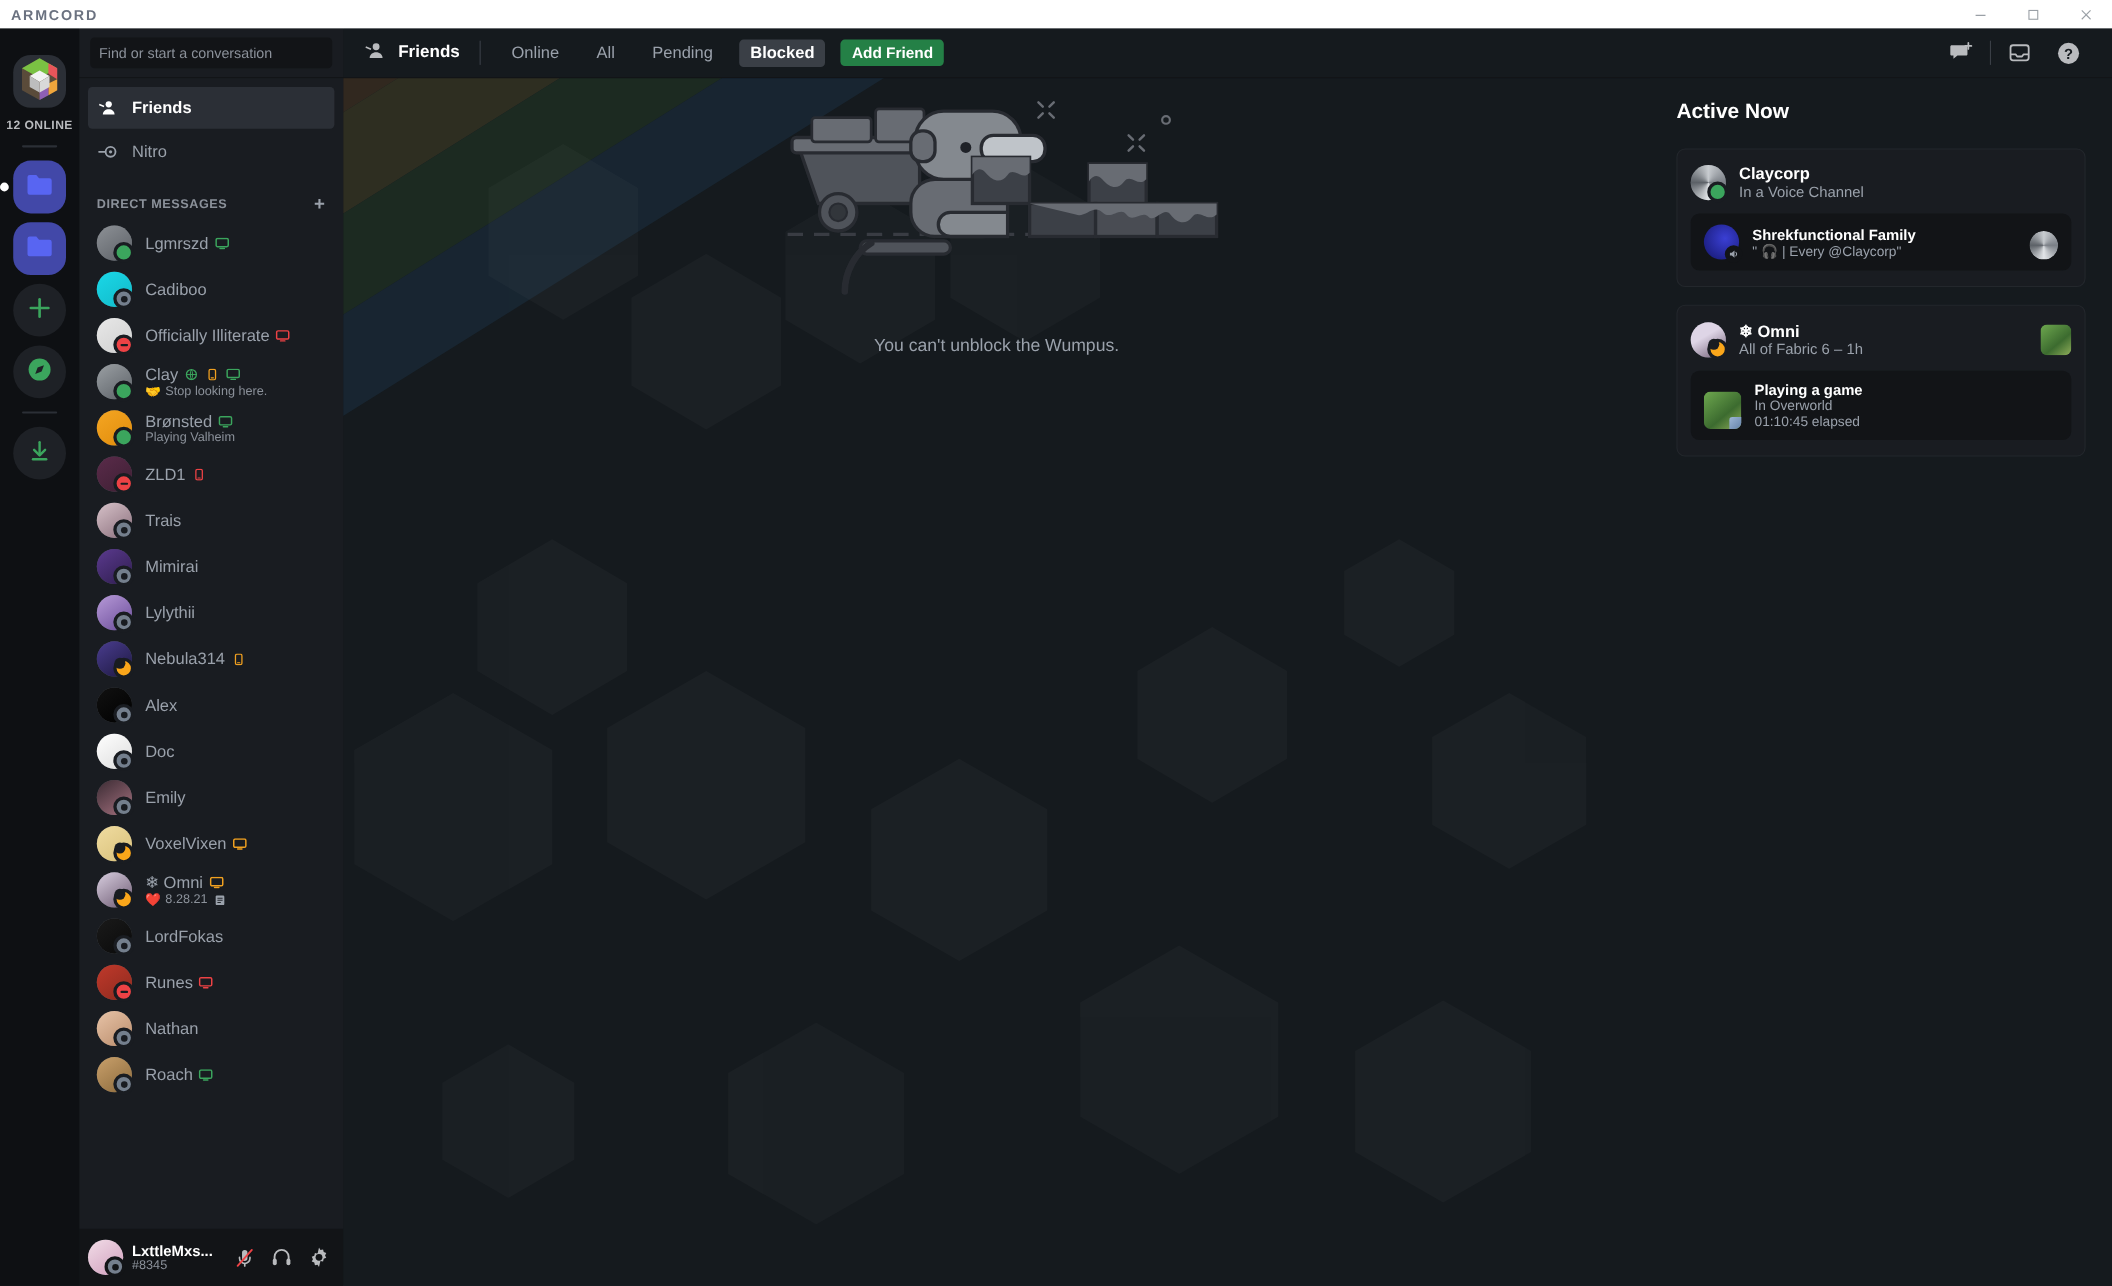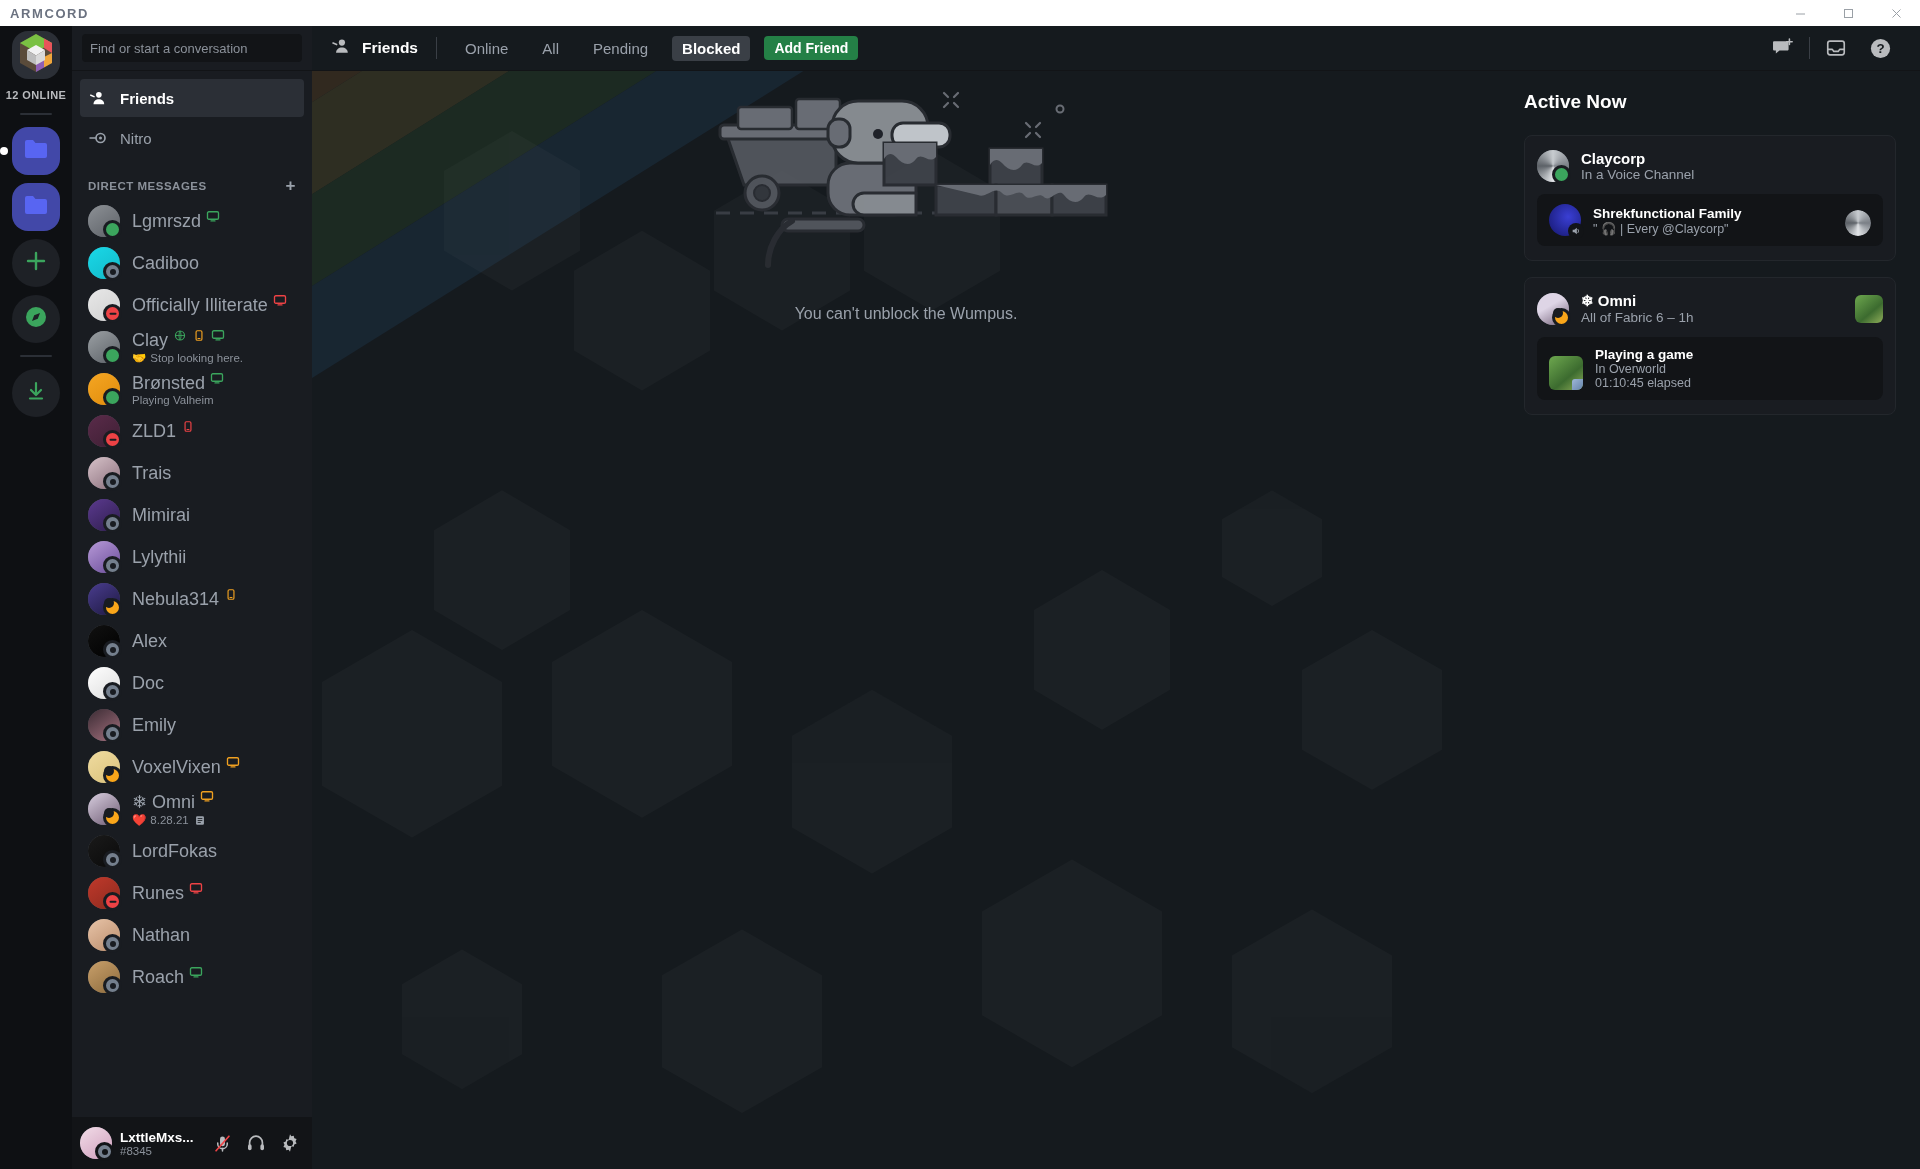--- a/index.html
+++ b/index.html
@@ -27,21 +27,21 @@
   }
   .winbtn svg { display: block; }
 
   
   .body { flex: 1; display: flex; min-height: 0; position: relative; background: #151a1e; }
 
   
   .rail {
     width: 72px; flex: 0 0 72px; background: #0e1013;
     display: flex; flex-direction: column; align-items: center;
-    padding-top: 5px; gap: 8px; position: relative; z-index: 5;
+    padding-top: 24px; gap: 8px; position: relative; z-index: 5;
   }
   .rail-home {
     width: 48px; height: 48px; border-radius: 16px; position: relative;
     overflow: hidden; background: #2b2f36;
     display:flex; align-items:center; justify-content:center;
   }
   .online-count {
     font-size: 11px; font-weight: bold; letter-spacing: .4px;
     color: #b9bbbe; margin-top: 2px;
   }
@@ -106,22 +106,22 @@
   .st-offline::after {
     content:''; position:absolute; left:50%; top:50%; transform:translate(-50%,-50%);
     width:6px; height:6px; background:#191c21; border-radius:50%;
   }
   .st-idle::after {
     content:''; position:absolute; left:-2px; top:-3px;
     width:10px; height:10px; background:#191c21; border-radius:50%;
   }
   .dm-text { display: flex; flex-direction: column; justify-content: center; min-width: 0; }
   .dm-name {
-    font-size: 18px; color: #9aa1ab; white-space: nowrap;
-    display: flex; align-items: flex-start; gap: 5px;
+    font-size: 15px; color: #9aa1ab; white-space: nowrap;
+    display: flex; align-items: center; gap: 5px;
   }
   .dm-name.gothic { font-family: "DejaVu Serif", serif; font-style: italic; letter-spacing: .3px; }
   .dm-sub { font-size: 11.5px; color: #8b919a; display: flex; align-items: center; gap: 4px; white-space: nowrap; }
   .devmini { width: 14px; height: 11px; display:inline-block; }
 
   
   .userpanel {
     height: 52px; flex: 0 0 52px; background: #121417;
     display: flex; align-items: center; padding: 0 8px; gap: 8px;
   }

